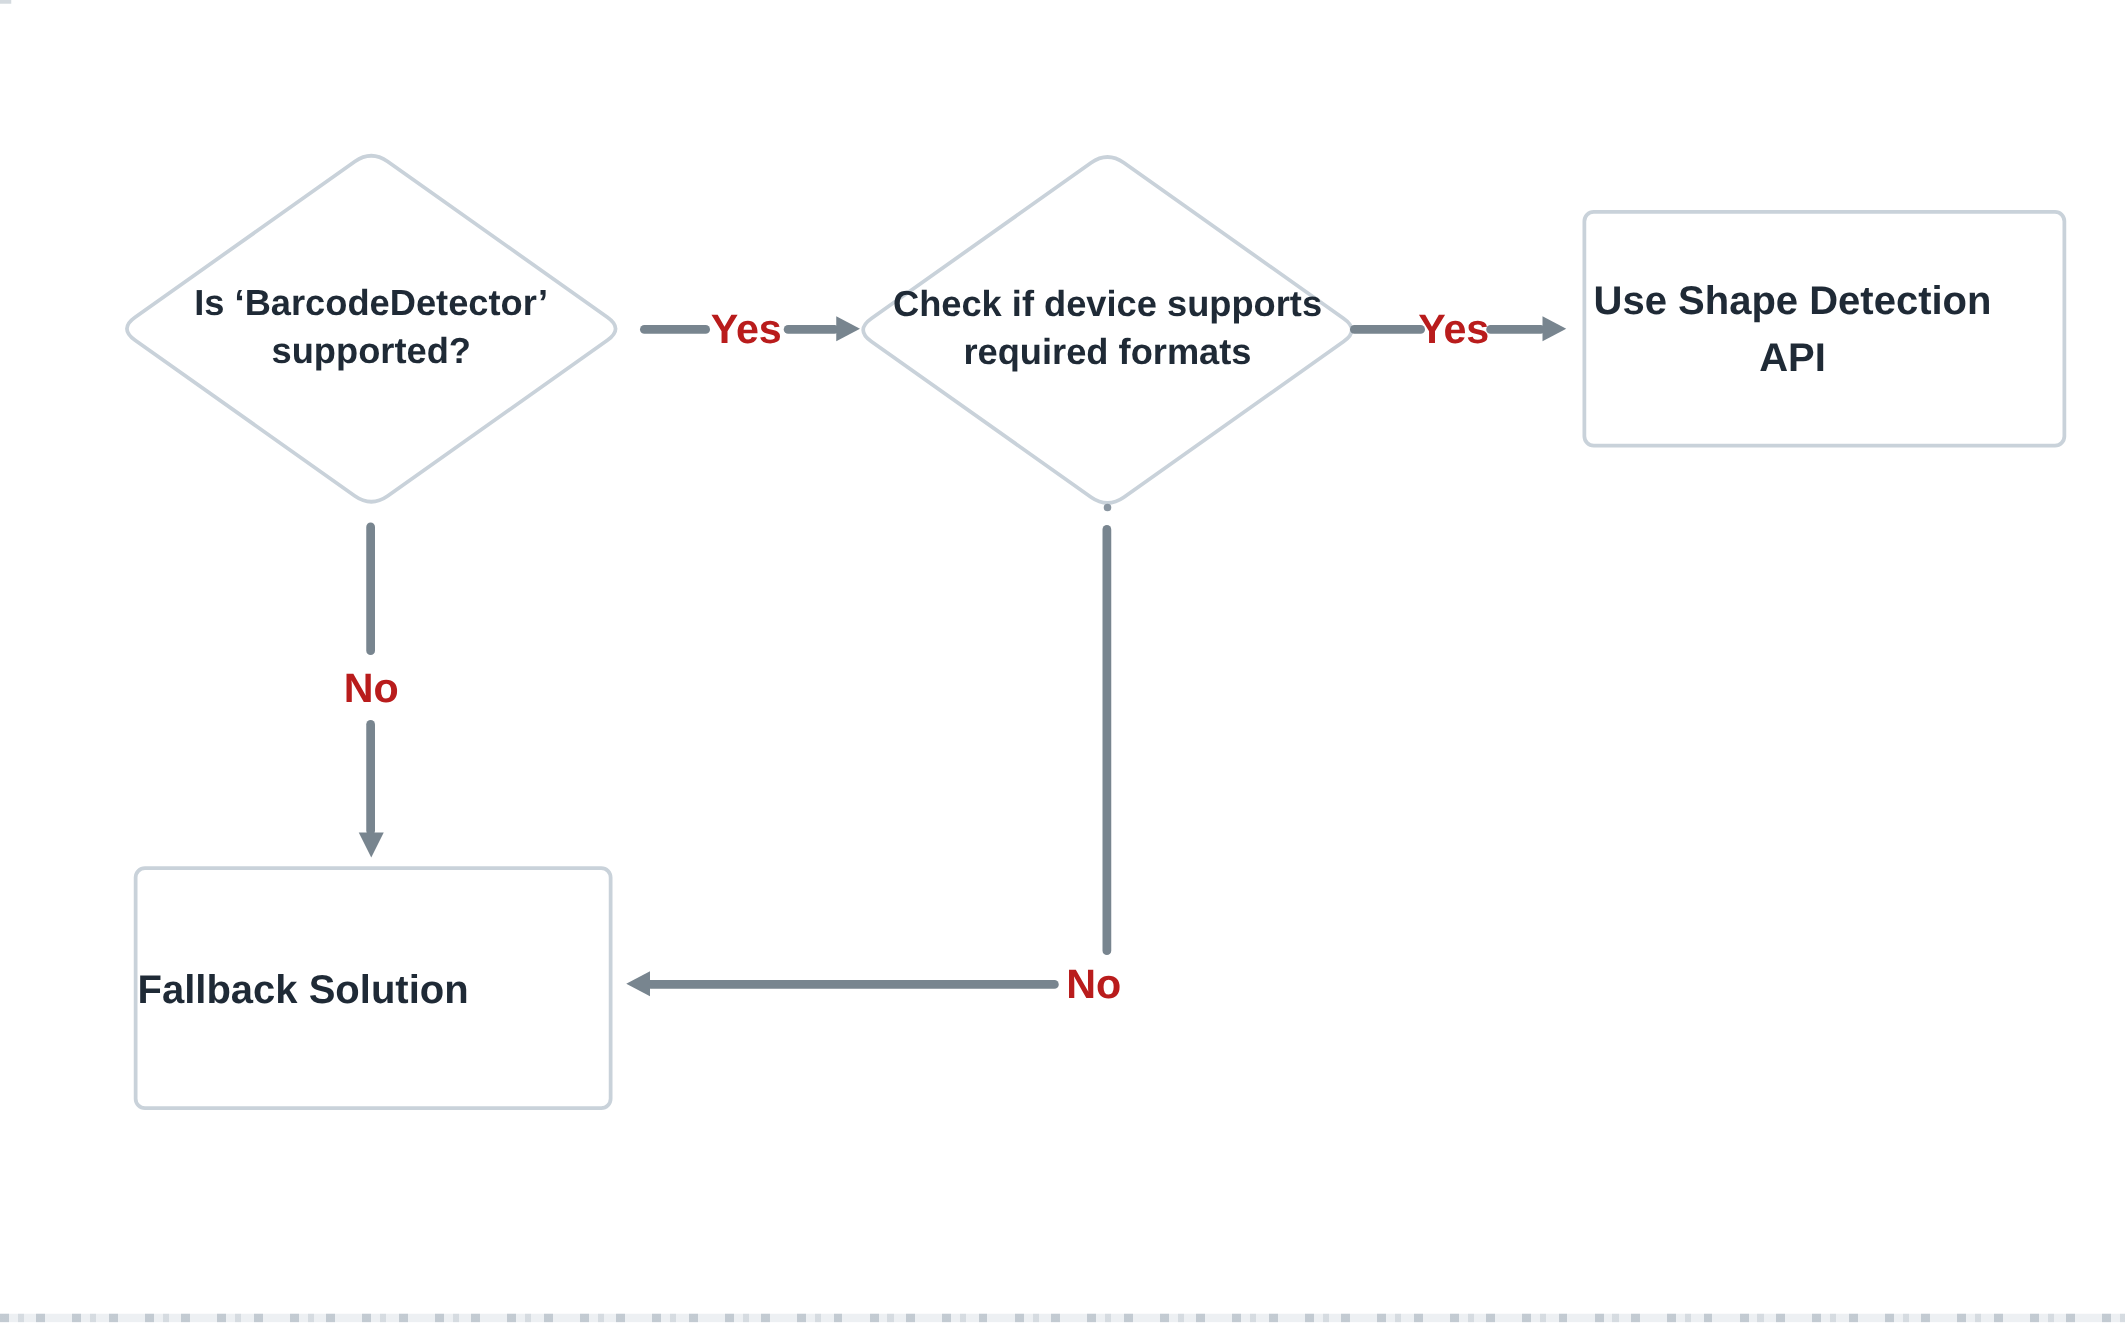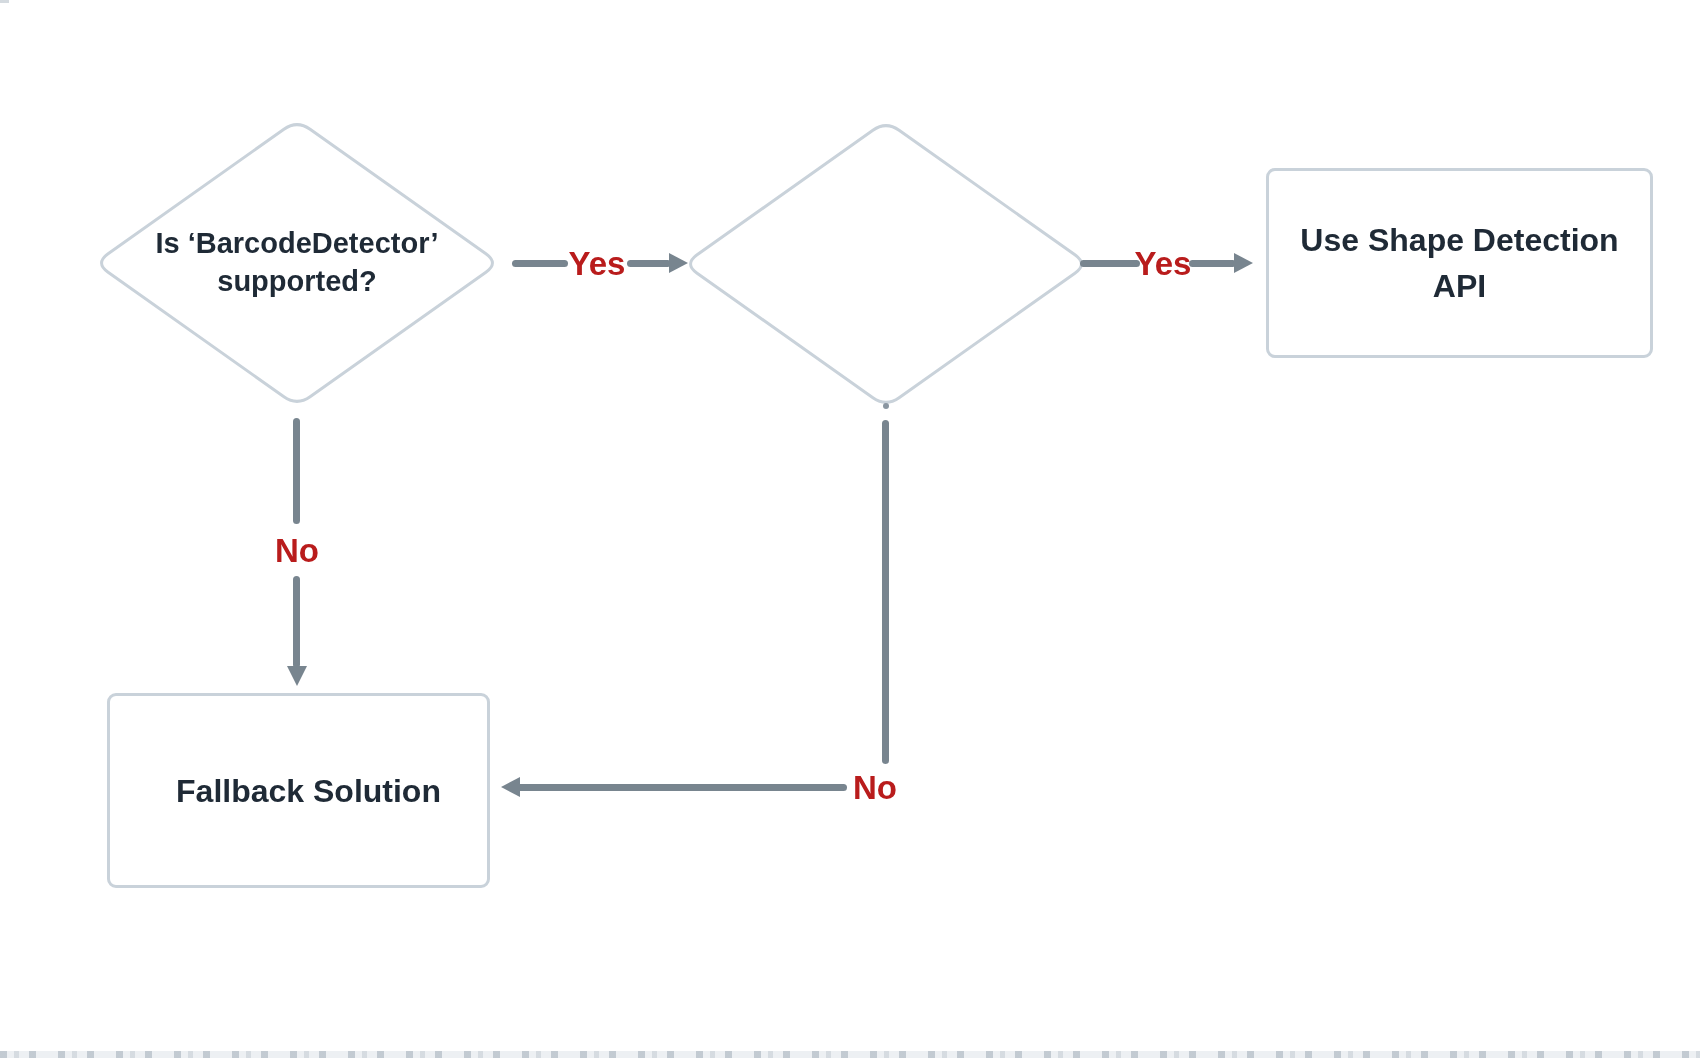--- a/index.html
+++ b/index.html
@@ -30,21 +30,21 @@
   }
   .diamond-label { font-size: 29px; line-height: 38px; }
   .rect-node {
     position: absolute;
     background: #ffffff;
     border: 3px solid #c9d2da;
     border-radius: 9px;
     box-sizing: border-box;
     display: flex;
     align-items: center;
-    justify-content: center;
+    justify-content: flex-start;
     text-align: center;
     color: #1f2a36;
     font-weight: 600;
     font-size: 32px;
     line-height: 46px;
   }
 
   
   .seg {
     position: absolute;
@@ -116,27 +116,28 @@
 <div id="canvas">
 
   <svg class="abs diamond-svg" style="left:87px; top:113px;" width="420" height="300" viewBox="0 0 420 300">
     <path d="M 223.1 16.2 L 398.9 140.8 Q 412 150 398.9 159.2 L 223.1 283.8 Q 210 293 196.9 283.8 L 21.1 159.2 Q 8 150 21.1 140.8 L 196.9 16.2 Q 210 7 223.1 16.2 Z" fill="#ffffff" stroke="#c9d2da" stroke-width="3"></path>
   </svg>
   <div class="node-label diamond-label" style="left:137px; top:212px; width:320px; height:100px;">Is ‘BarcodeDetector’ supported?</div>
 
   <svg class="abs diamond-svg" style="left:676px; top:114px;" width="420" height="300" viewBox="0 0 420 300">
     <path d="M 223.1 16.2 L 398.9 140.8 Q 412 150 398.9 159.2 L 223.1 283.8 Q 210 293 196.9 283.8 L 21.1 159.2 Q 8 150 21.1 140.8 L 196.9 16.2 Q 210 7 223.1 16.2 Z" fill="#ffffff" stroke="#c9d2da" stroke-width="3"></path>
   </svg>
+  <div class="node-label diamond-label" style="left:706px; top:213px; width:360px; height:100px;">Check if device supports required formats</div>
 
   <div class="rect-node" style="left:1266px; top:168px; width:387px; height:190px;">
     <span style="display:inline-block; max-width:330px;">Use Shape Detection API</span>
   </div>
 
   <div class="rect-node" style="left:107px; top:693px; width:383px; height:195px;">
-    <span style="display:inline-block; max-width:340px;margin-left:20px;">Fallback Solution</span>
+    <span style="display:inline-block; max-width:340px;">Fallback Solution</span>
   </div>
 
   <div class="seg" style="left:512px; top:260px; width:56px; height:7px;"></div>
   <div class="edge-label" style="left:597px; top:263px;">Yes</div>
   <div class="seg" style="left:627px; top:260px; width:44px; height:7px;"></div>
   <div class="arrowhead arrow-right" style="left:669px; top:253px;"></div>
 
   <div class="seg" style="left:1080px; top:260px; width:60px; height:7px;"></div>
   <div class="edge-label" style="left:1163px; top:263px;">Yes</div>
   <div class="seg" style="left:1189px; top:260px; width:47px; height:7px;"></div>

